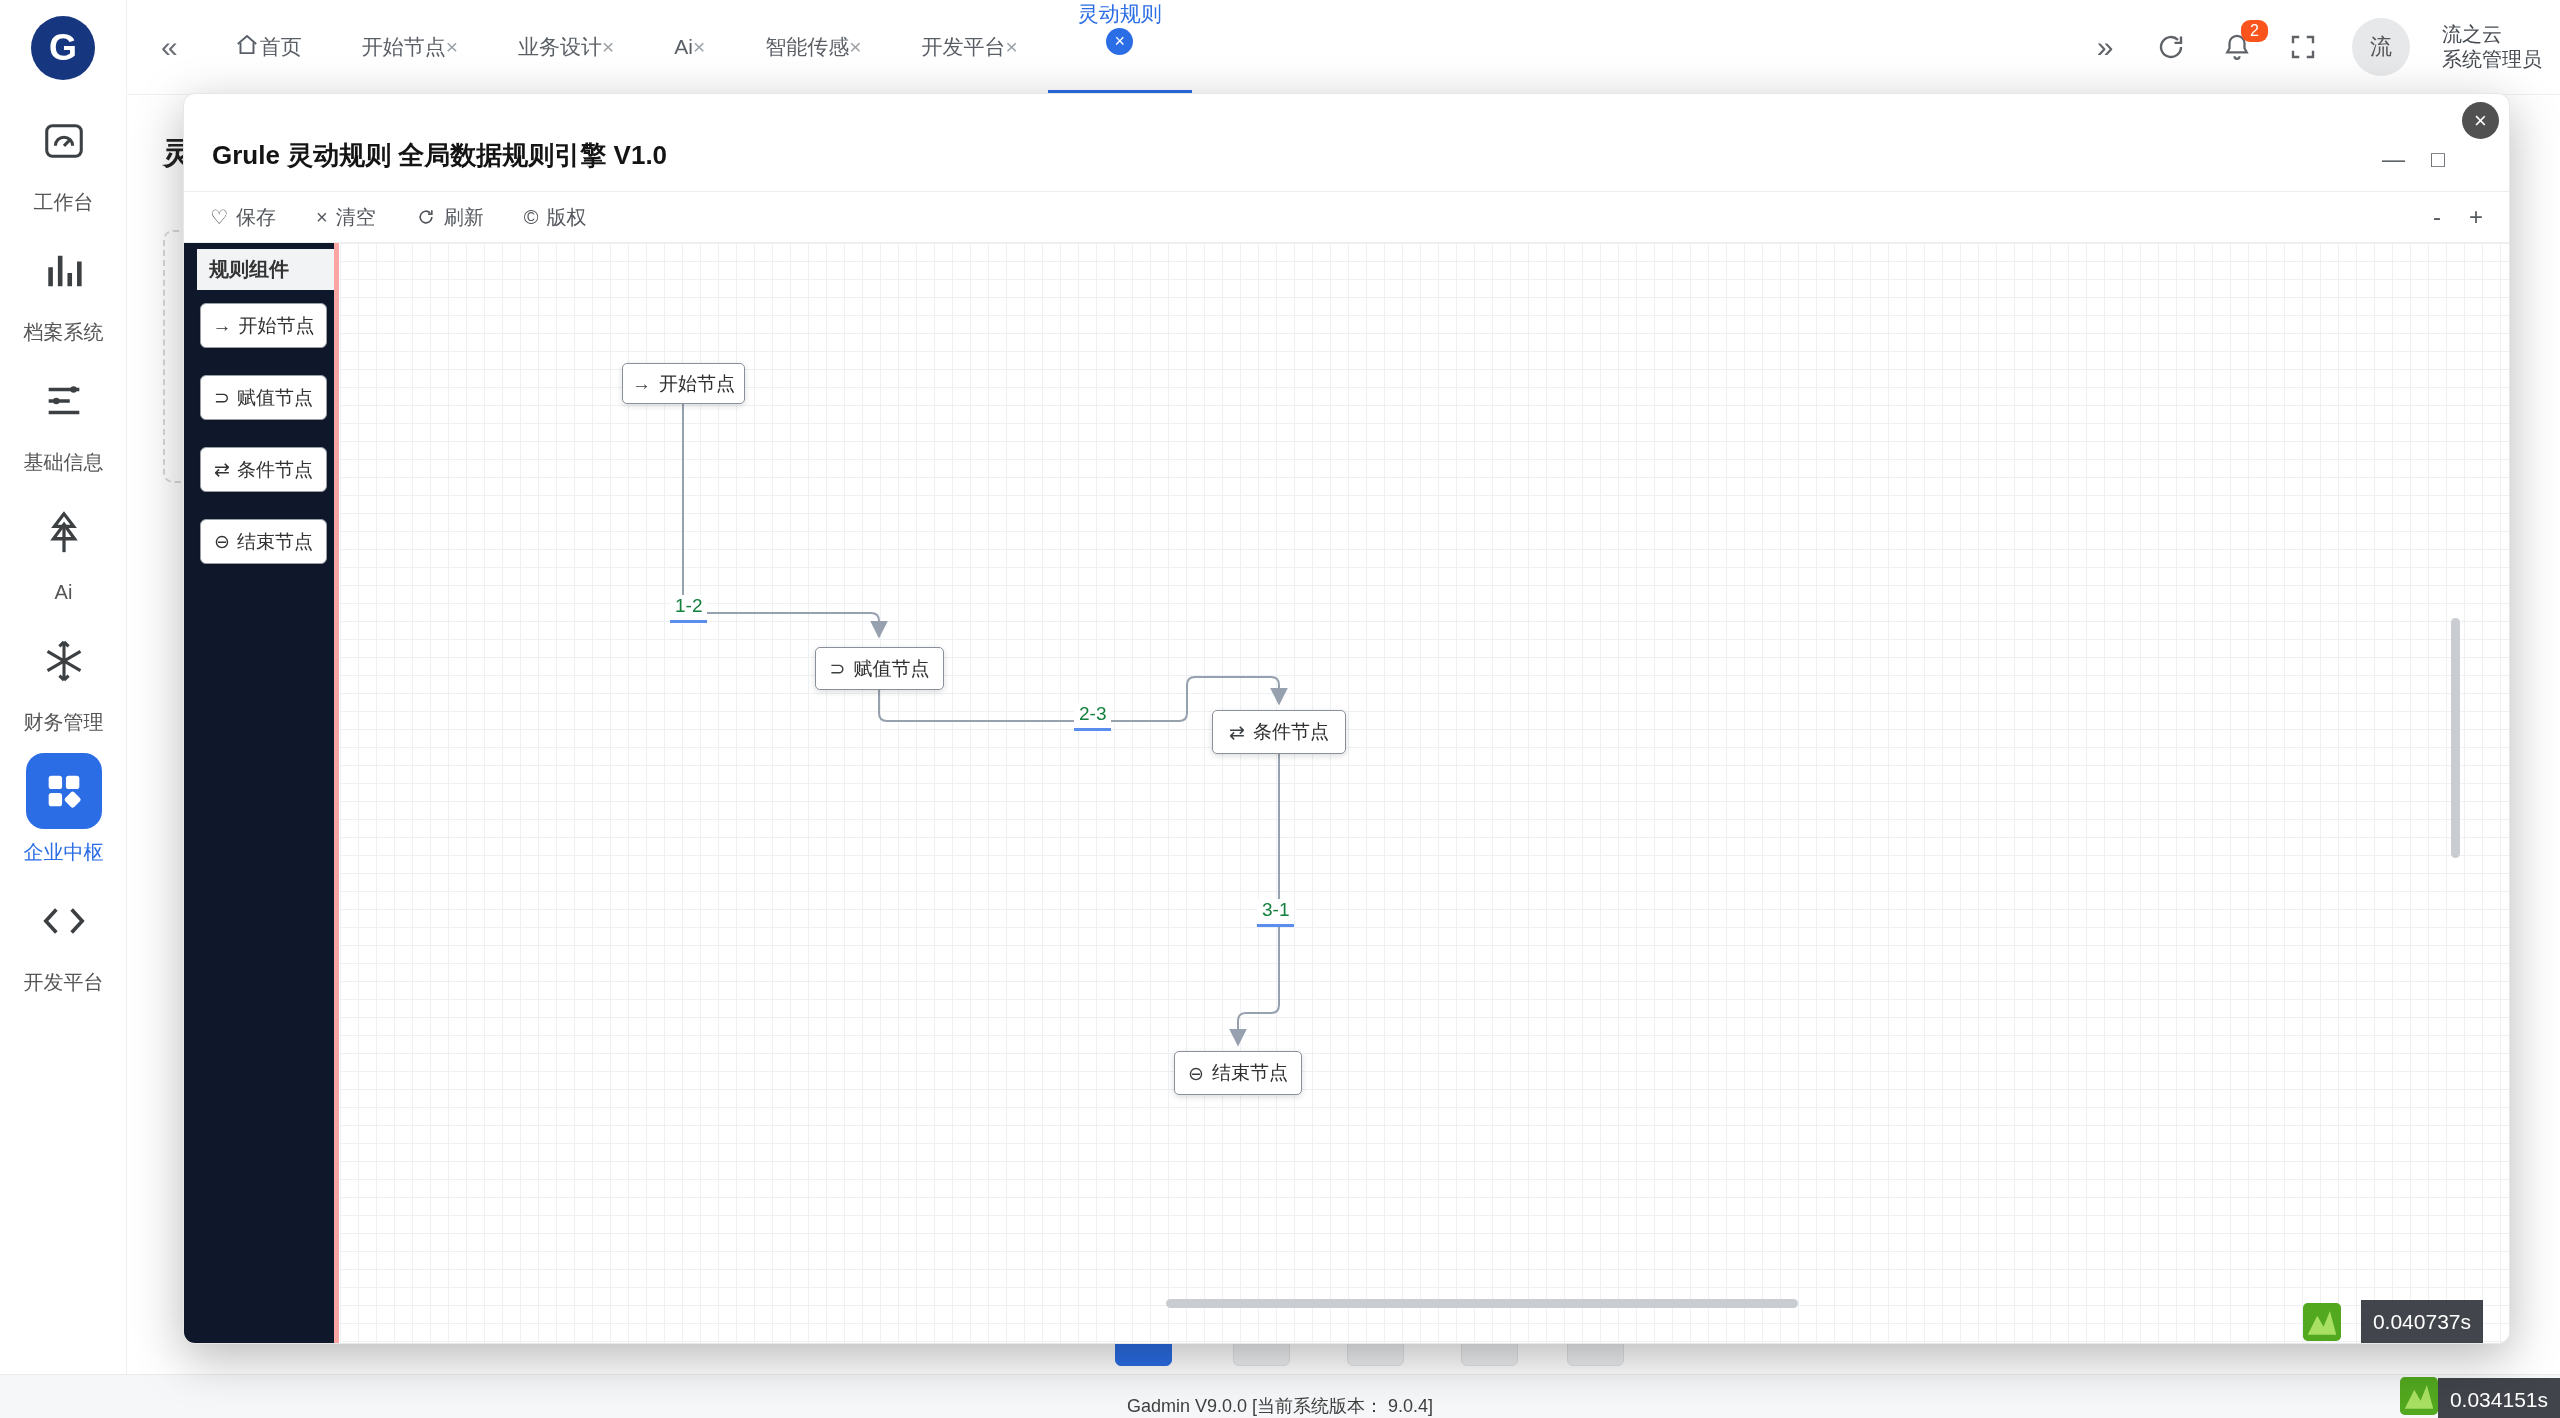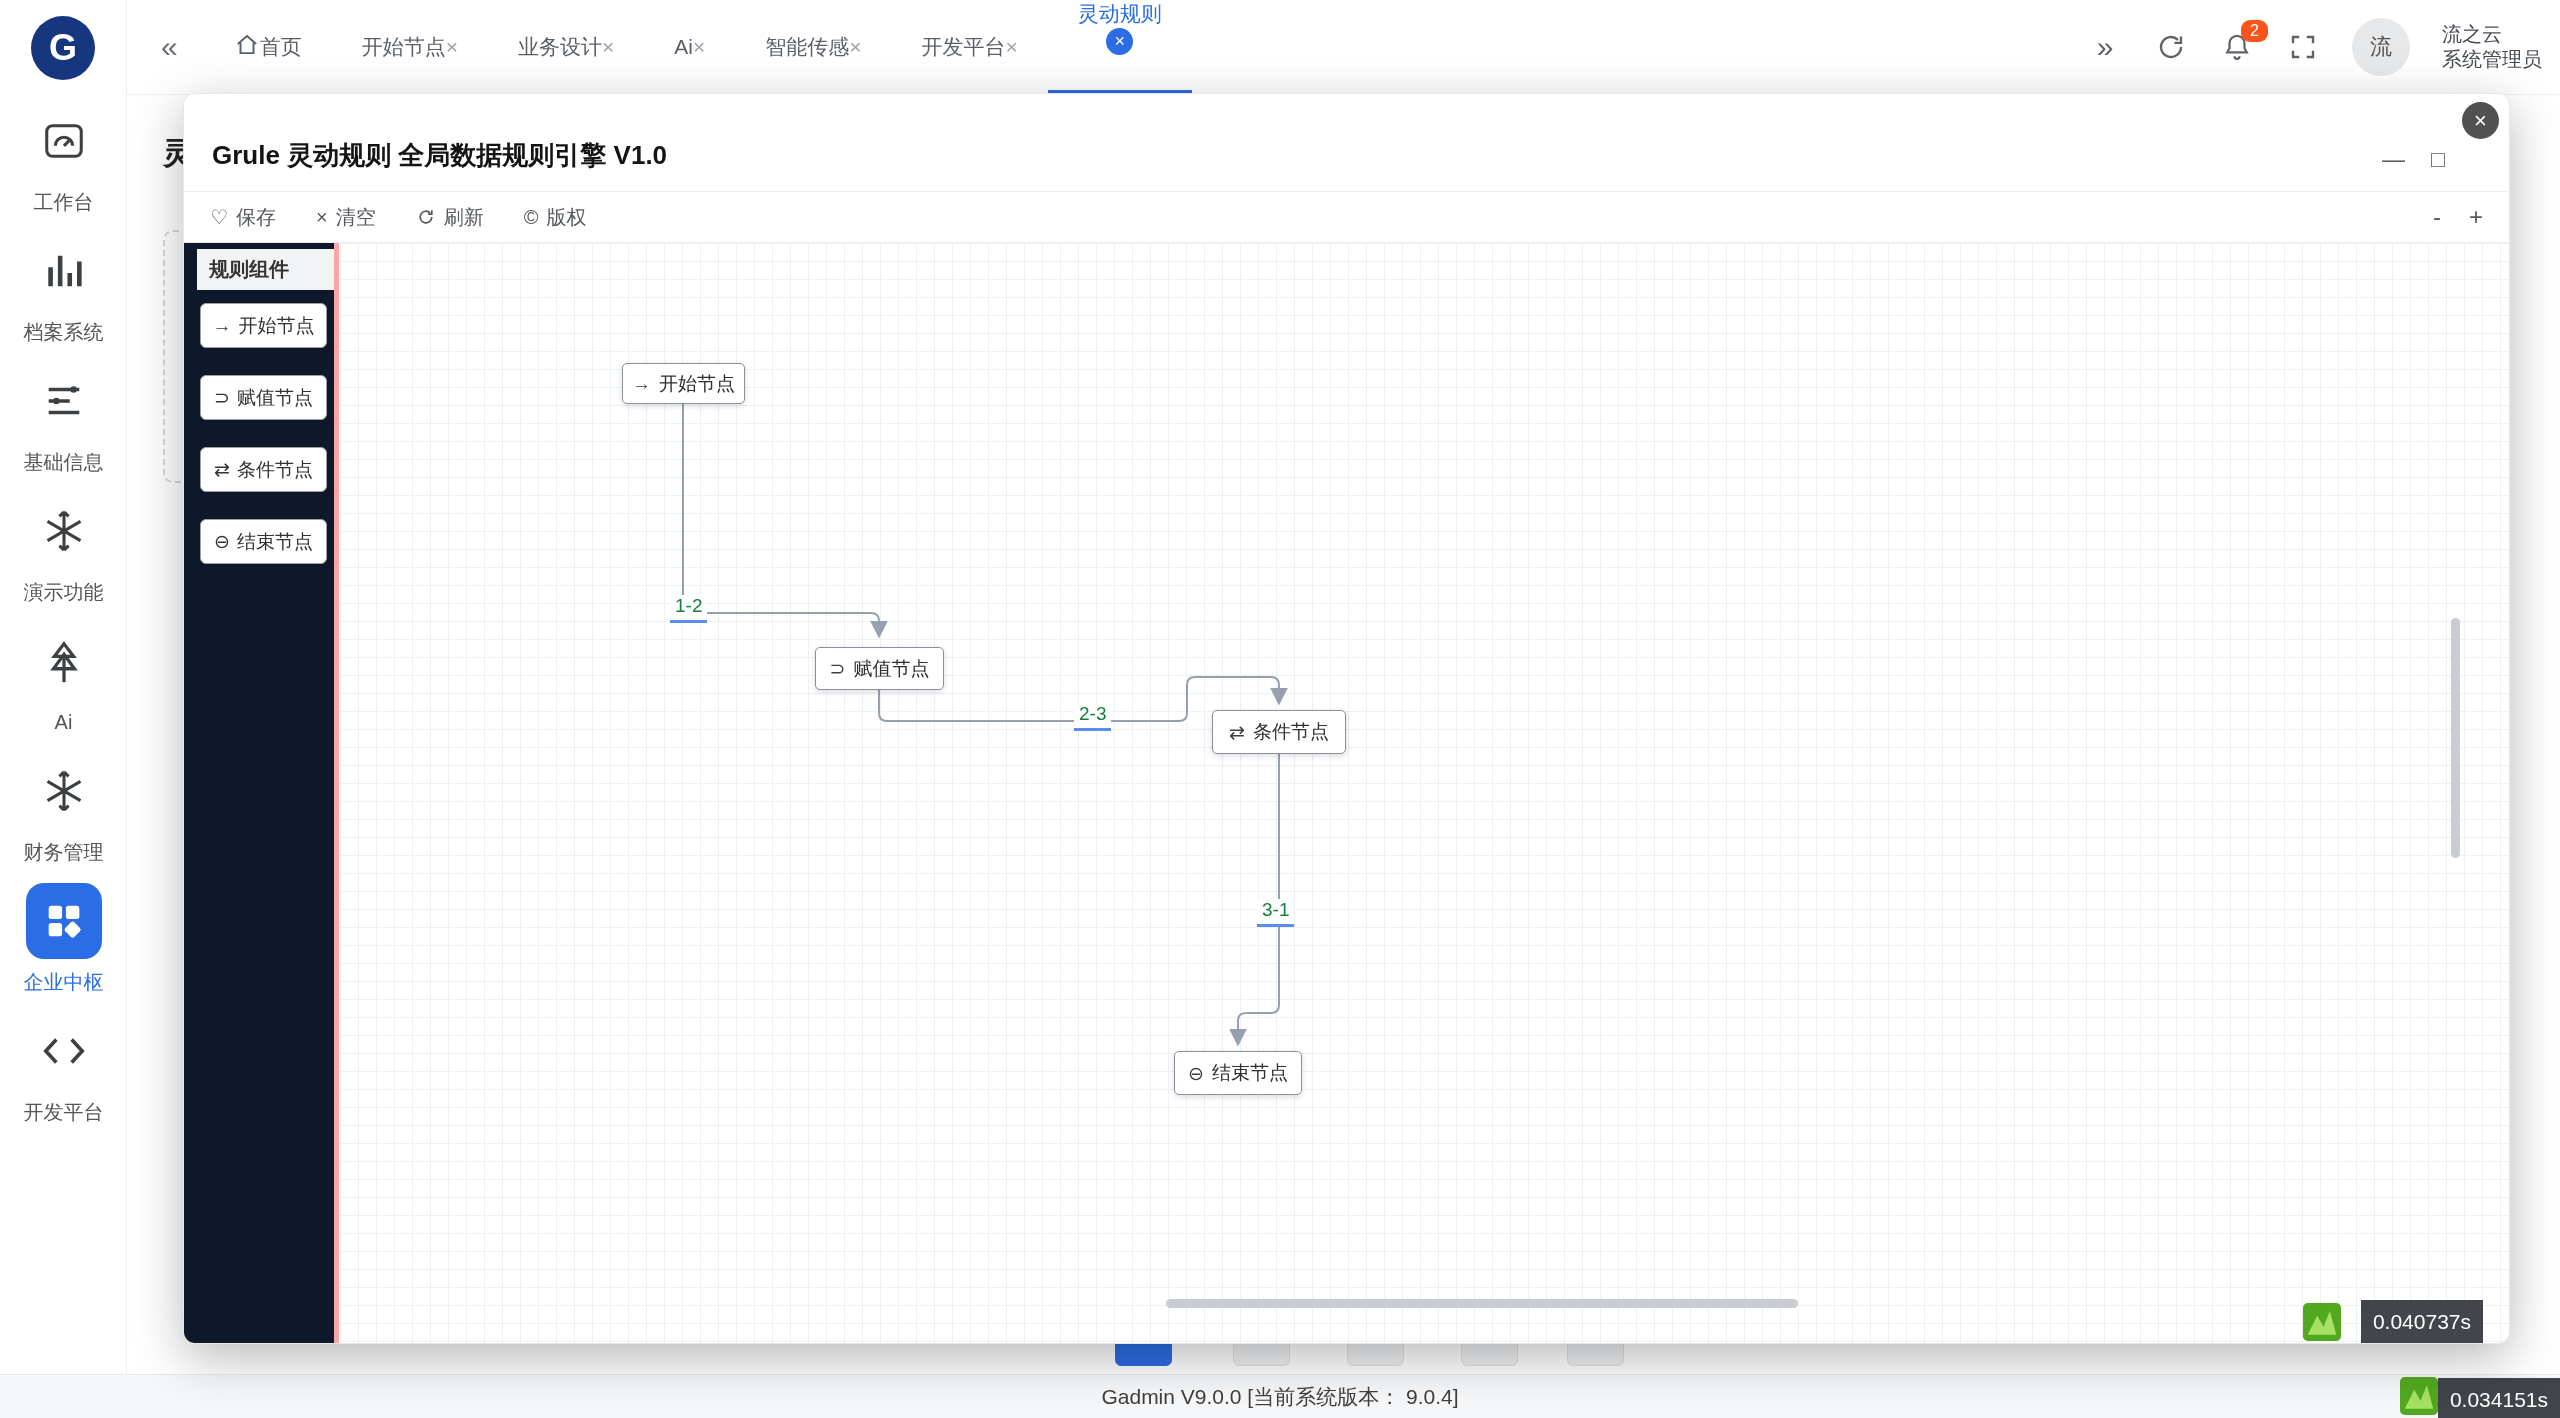--- a/index.html
+++ b/index.html
@@ -48,22 +48,22 @@
   .content { position:absolute; left:127px; top:95px; right:0; bottom:44px; background:#fff; z-index:1; }
   .bg-title { position:absolute; left:36px; top:38px; font-size:30px; font-weight:bold; color:#222; }
   .bg-dashed { position:absolute; left:36px; top:135px; width:147px; height:253px;
     border:2px dashed #d8d8d8; border-radius:10px; }
   .pgbtn { position:absolute; top:1235px; width:57px; height:36px; border-radius:6px;
     background:#eef0f2; border:1px solid #e0e2e5; }
   .pgbtn.blue { background:#2b6de4; border-color:#2b6de4; }
 
   
   .footer { position:absolute; left:0; right:0; bottom:0; height:44px; background:#f6f7f8;
-    border-top:1px solid #ebebeb; display:flex; align-items:center; justify-content:center;
-    font-size:21px; color:#3f3f3f; z-index:6; }
+    border-top:1px solid #ebebeb; display:flex; align-items:flex-end; justify-content:center;
+    font-size:18px; color:#3f3f3f; z-index:6; }
   .timer { position:absolute; right:0; bottom:0; height:44px; display:flex; align-items:center; z-index:7; }
   .timer .t-label { height:44px; display:flex; align-items:center; padding:0 12px;
     background:rgba(33,37,43,.85); color:#fff; font-size:21px;margin-top:8px; }
   .timer svg { width:38px; height:38px; display:block; }
 
   
   .modal { position:absolute; left:183px; top:93px; width:2327px; height:1251px; background:#fff;
     border-radius:12px; box-shadow:0 14px 50px rgba(0,0,0,.28); border:1px solid #e7e7e7;
     z-index:10; overflow:hidden; }
   .m-close { position:absolute; top:8px; right:10px; width:37px; height:37px; border-radius:50%;
@@ -144,28 +144,20 @@
     <span class="ic">
       <svg viewBox="0 0 24 24" fill="none" stroke="#3c4043" stroke-width="1.8">
           <path d="M4 6h16M4 12h11M4 18h16"></path>
           <circle cx="17" cy="6" r="1.7" fill="#3c4043" stroke="none"></circle>
           <circle cx="8" cy="12" r="1.7" fill="#3c4043" stroke="none"></circle>
         </svg>
     </span>
     <span class="lbl">基础信息</span>
   </div>
 
-  <div class="side-item">
-    <span class="ic">
-      <svg viewBox="0 0 24 24" fill="none" stroke="#3c4043" stroke-width="1.6">
-          <path d="M12 2v20M3.4 7l17.2 10M20.6 7L3.4 17M12 2l-2.4 2.4M12 2l2.4 2.4M12 22l-2.4-2.4M12 22l2.4-2.4"></path>
-        </svg>
-    </span>
-    <span class="lbl">演示功能</span>
-  </div>
 
   <div class="side-item">
     <span class="ic">
       <svg viewBox="0 0 24 24" fill="none" stroke="#3c4043" stroke-width="1.7">
           <path d="M12 22V9"></path>
           <path d="M12 2L7 8.5h10z"></path>
           <path d="M12 7.5L6.5 15h11z"></path>
         </svg>
     </span>
     <span class="lbl">Ai</span>

